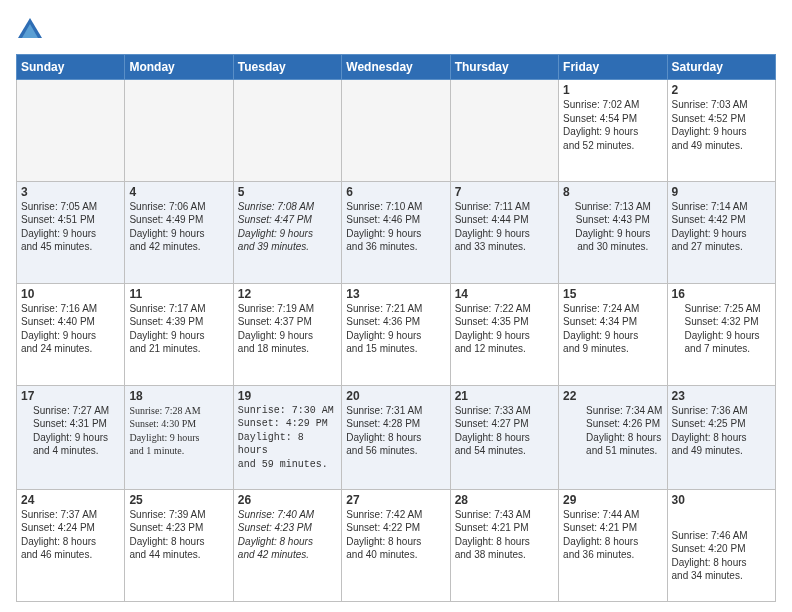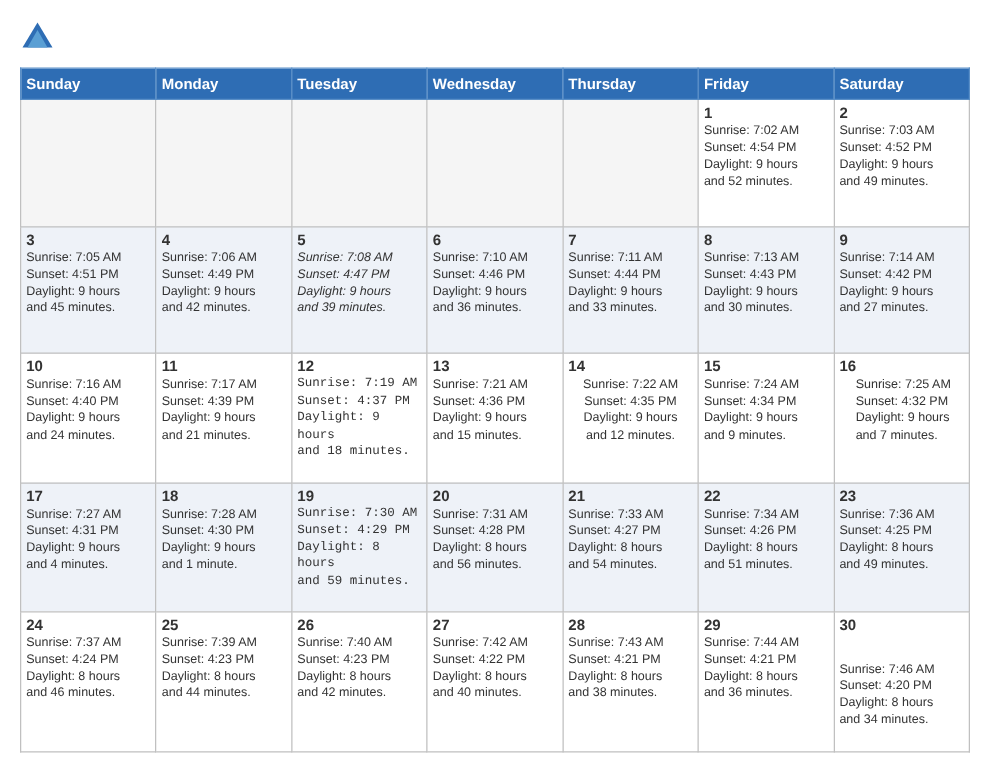--- a/index.html
+++ b/index.html
@@ -182,21 +182,21 @@
           </td>
           <td>
             <span class="day-num">7</span>
             <div class="day-info" style="white-space: pre-line;">Sunrise: 7:11 AM
 Sunset: 4:44 PM
 Daylight: 9 hours
 and 33 minutes.</div>
           </td>
           <td>
             <span class="day-num">8</span>
-            <div class="day-info" style="white-space: pre-line;">Sunrise: 7:13 AM
+            <div class="day-info" style="white-space: pre-line; text-align: center;">Sunrise: 7:13 AM
 Sunset: 4:43 PM
 Daylight: 9 hours
 and 30 minutes.</div>
           </td>
           <td>
             <span class="day-num">9</span>
             <div class="day-info" style="white-space: pre-line;">Sunrise: 7:14 AM
 Sunset: 4:42 PM
 Daylight: 9 hours
 and 27 minutes.</div>
@@ -212,35 +212,35 @@
           </td>
           <td>
             <span class="day-num">11</span>
             <div class="day-info" style="white-space: pre-line;">Sunrise: 7:17 AM
 Sunset: 4:39 PM
 Daylight: 9 hours
 and 21 minutes.</div>
           </td>
           <td>
             <span class="day-num">12</span>
-            <div class="day-info" style="white-space: pre-line; font-family: Liberation Mono, monospace;">Sunrise: 7:19 AM
+            <div class="day-info" style="white-space: pre-line;">Sunrise: 7:19 AM
 Sunset: 4:37 PM
 Daylight: 9 hours
 and 18 minutes.</div>
           </td>
           <td>
             <span class="day-num">13</span>
             <div class="day-info" style="white-space: pre-line;">Sunrise: 7:21 AM
 Sunset: 4:36 PM
 Daylight: 9 hours
 and 15 minutes.</div>
           </td>
           <td>
             <span class="day-num">14</span>
-            <div class="day-info" style="white-space: pre-line; text-align: center;">Sunrise: 7:22 AM
+            <div class="day-info" style="white-space: pre-line;">Sunrise: 7:22 AM
 Sunset: 4:35 PM
 Daylight: 9 hours
 and 12 minutes.</div>
           </td>
           <td>
             <span class="day-num">15</span>
             <div class="day-info" style="white-space: pre-line;">Sunrise: 7:24 AM
 Sunset: 4:34 PM
 Daylight: 9 hours
 and 9 minutes.</div>
@@ -249,28 +249,28 @@
             <span class="day-num">16</span>
             <div class="day-info" style="white-space: pre-line; margin-left: 13px;">Sunrise: 7:25 AM
 Sunset: 4:32 PM
 Daylight: 9 hours
 and 7 minutes.</div>
           </td>
         </tr>
         <tr>
           <td>
             <span class="day-num">17</span>
-            <div class="day-info" style="white-space: pre-line;">Sunrise: 7:27 AM
+            <div class="day-info" style="white-space: pre-line; margin-left: 12px;">Sunrise: 7:27 AM
 Sunset: 4:31 PM
 Daylight: 9 hours
 and 4 minutes.</div>
           </td>
           <td>
             <span class="day-num">18</span>
-            <div class="day-info" style="white-space: pre-line;">Sunrise: 7:28 AM
+            <div class="day-info" style="white-space: pre-line; font-family: Liberation Serif, serif;">Sunrise: 7:28 AM
 Sunset: 4:30 PM
 Daylight: 9 hours
 and 1 minute.</div>
           </td>
           <td>
             <span class="day-num">19</span>
             <div class="day-info" style="white-space: pre-line; font-family: Liberation Mono, monospace;">Sunrise: 7:30 AM
 Sunset: 4:29 PM
 Daylight: 8 hours
 and 59 minutes.</div>
@@ -284,21 +284,21 @@
           </td>
           <td>
             <span class="day-num">21</span>
             <div class="day-info" style="white-space: pre-line;">Sunrise: 7:33 AM
 Sunset: 4:27 PM
 Daylight: 8 hours
 and 54 minutes.</div>
           </td>
           <td>
             <span class="day-num">22</span>
-            <div class="day-info" style="white-space: pre-line;">Sunrise: 7:34 AM
+            <div class="day-info" style="white-space: pre-line; margin-left: 23px;">Sunrise: 7:34 AM
 Sunset: 4:26 PM
 Daylight: 8 hours
 and 51 minutes.</div>
           </td>
           <td>
             <span class="day-num">23</span>
             <div class="day-info" style="white-space: pre-line;">Sunrise: 7:36 AM
 Sunset: 4:25 PM
 Daylight: 8 hours
 and 49 minutes.</div>
@@ -314,21 +314,21 @@
           </td>
           <td>
             <span class="day-num">25</span>
             <div class="day-info" style="white-space: pre-line;">Sunrise: 7:39 AM
 Sunset: 4:23 PM
 Daylight: 8 hours
 and 44 minutes.</div>
           </td>
           <td>
             <span class="day-num">26</span>
-            <div class="day-info" style="white-space: pre-line;">Sunrise: 7:40 AM
+            <div class="day-info" style="white-space: pre-line; font-style: italic;">Sunrise: 7:40 AM
 Sunset: 4:23 PM
 Daylight: 8 hours
 and 42 minutes.</div>
           </td>
           <td>
             <span class="day-num">27</span>
             <div class="day-info" style="white-space: pre-line;">Sunrise: 7:42 AM
 Sunset: 4:22 PM
 Daylight: 8 hours
 and 40 minutes.</div>

